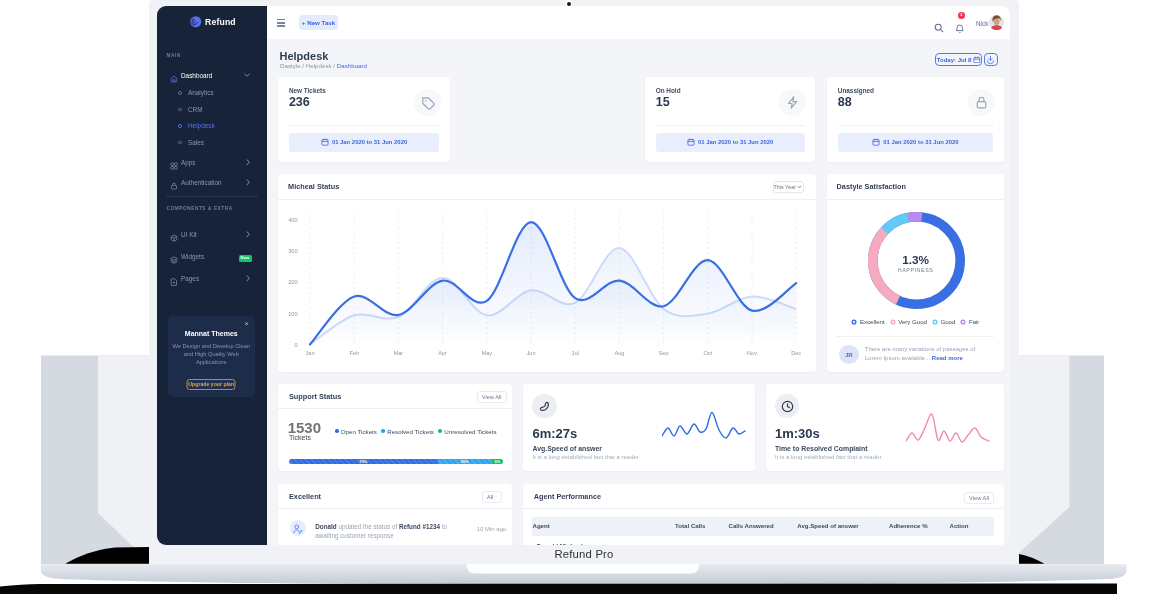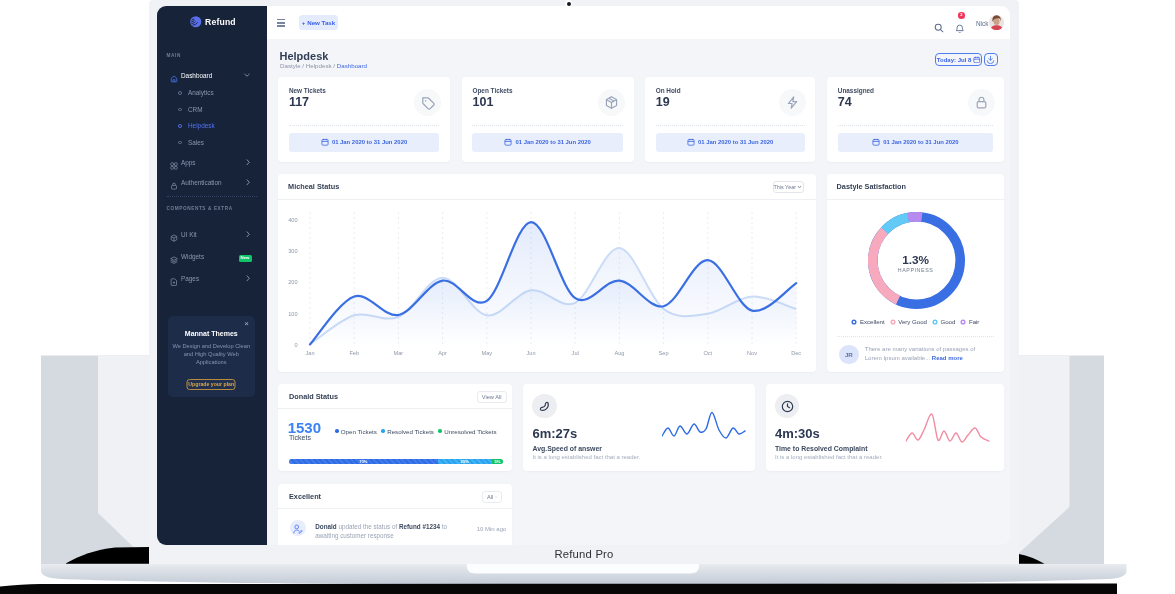--- a/index.html
+++ b/index.html
@@ -189,75 +189,56 @@
           <path d="M4.6 1.4 v2.6 M9.4 1.4 v2.6 M1.6 6 h10.8" stroke="#3a62e8" stroke-width="1.4"></path>
         </svg></div>
 <div class="abs" style="left:827.1px;top:47.1px;width:14.4px;height:13.4px;border:1px solid #4f7df0;border-radius:4px;display:flex;align-items:center;justify-content:center">
         <svg class="" width="9" height="9" viewBox="0 0 14 14" fill="none">
           <path d="M7 2 v6 M4.4 5.6 L7 8.2 9.6 5.6" stroke="#4f7df0" stroke-width="1.4" stroke-linecap="round" stroke-linejoin="round"></path>
           <path d="M2 8.4 a5 5 0 0 0 10 0" stroke="#4f7df0" stroke-width="1.4"></path>
         </svg>
       </div>
 <div class="abs card" style="left:121.5px;top:71px;width:172.1px;height:85px">
 <div class="abs clabel" style="left:10.9px;top:9.5px">New Tickets</div>
-<div class="abs cnum" style="left:10.9px;top:17.5px">117</div>
+<div class="abs cnum" style="left:10.9px;top:17.5px">236</div>
 <div class="abs icirc" style="left:136.0px;top:12.3px">
           <svg class="" width="15" height="15" viewBox="0 0 16 16" fill="none">
             <path d="M3 3 h5.2 a1.6 1.6 0 0 1 1.1 .46 l5.2 5.2 a1.6 1.6 0 0 1 0 2.26 l-3.6 3.6 a1.6 1.6 0 0 1 -2.26 0 l-5.2-5.2 A1.6 1.6 0 0 1 3 8.2 Z" stroke="#99a3ba" stroke-width="1.3"></path>
             <circle cx="6" cy="6" r="0.8" fill="#99a3ba"></circle>
           </svg>
         </div>
 <div class="abs dotsep" style="left:10.9px;top:47.8px;width:150.29999999999998px"></div>
 <div class="abs chip" style="left:10.9px;top:56px;width:150.29999999999998px;height:18.5px">
           <svg width="8" height="8" viewBox="0 0 14 14" fill="none">
             <rect x="1.6" y="2.6" width="10.8" height="10" rx="1.8" stroke="#3b66e0" stroke-width="1.4"></rect>
             <path d="M4.6 1.4 v2.6 M9.4 1.4 v2.6 M1.6 6 h10.8" stroke="#3b66e0" stroke-width="1.4"></path>
           </svg>
           <span>01 Jan 2020 to 31 Jun 2020</span>
         </div>
 </div>
-<div class="abs card" style="left:305.1px;top:71px;width:172.1px;height:85px">
-<div class="abs clabel" style="left:10.9px;top:9.5px">Open Tickets</div>
-<div class="abs cnum" style="left:10.9px;top:17.5px">101</div>
-<div class="abs icirc" style="left:136.0px;top:12.3px">
-          <svg class="" width="15" height="15" viewBox="0 0 16 16" fill="none">
-            <path d="M8 1.8 l5.4 3.1 v6.2 L8 14.2 2.6 11.1 V4.9 Z" stroke="#99a3ba" stroke-width="1.25"></path>
-            <path d="M2.8 5 L8 8 l5.2-3 M8 8 v6" stroke="#99a3ba" stroke-width="1.25"></path>
-            <path d="M5.3 3.4 l5.3 3" stroke="#99a3ba" stroke-width="1.25"></path>
-          </svg>
-        </div>
-<div class="abs dotsep" style="left:10.9px;top:47.8px;width:150.29999999999998px"></div>
-<div class="abs chip" style="left:10.9px;top:56px;width:150.29999999999998px;height:18.5px">
-          <svg width="8" height="8" viewBox="0 0 14 14" fill="none">
-            <rect x="1.6" y="2.6" width="10.8" height="10" rx="1.8" stroke="#3b66e0" stroke-width="1.4"></rect>
-            <path d="M4.6 1.4 v2.6 M9.4 1.4 v2.6 M1.6 6 h10.8" stroke="#3b66e0" stroke-width="1.4"></path>
-          </svg>
-          <span>01 Jan 2020 to 31 Jun 2020</span>
-        </div>
-</div>
 <div class="abs card" style="left:488.3px;top:71px;width:170.7px;height:85px">
 <div class="abs clabel" style="left:10.9px;top:9.5px">On Hold</div>
-<div class="abs cnum" style="left:10.9px;top:17.5px">19</div>
+<div class="abs cnum" style="left:10.9px;top:17.5px">15</div>
 <div class="abs icirc" style="left:134.6px;top:12.3px">
           <svg class="" width="15" height="15" viewBox="0 0 16 16" fill="none">
             <path d="M9.3 2 L3.6 9.1 h4 l-1 4.9 L12.4 7 h-4 Z" stroke="#99a3ba" stroke-width="1.25" stroke-linejoin="round"></path>
           </svg>
         </div>
 <div class="abs dotsep" style="left:10.9px;top:47.8px;width:148.89999999999998px"></div>
 <div class="abs chip" style="left:10.9px;top:56px;width:148.89999999999998px;height:18.5px">
           <svg width="8" height="8" viewBox="0 0 14 14" fill="none">
             <rect x="1.6" y="2.6" width="10.8" height="10" rx="1.8" stroke="#3b66e0" stroke-width="1.4"></rect>
             <path d="M4.6 1.4 v2.6 M9.4 1.4 v2.6 M1.6 6 h10.8" stroke="#3b66e0" stroke-width="1.4"></path>
           </svg>
           <span>01 Jan 2020 to 31 Jun 2020</span>
         </div>
 </div>
 <div class="abs card" style="left:670.4px;top:71px;width:177.1px;height:85px">
 <div class="abs clabel" style="left:10.9px;top:9.5px">Unassigned</div>
-<div class="abs cnum" style="left:10.9px;top:17.5px">74</div>
+<div class="abs cnum" style="left:10.9px;top:17.5px">88</div>
 <div class="abs icirc" style="left:141.0px;top:12.3px">
           <svg class="" width="15" height="15" viewBox="0 0 16 16" fill="none">
             <rect x="3.4" y="7" width="9.2" height="6.8" rx="1.6" stroke="#99a3ba" stroke-width="1.25"></rect>
             <path d="M5.4 7 V5 a2.6 2.6 0 0 1 5.2 0 v2" stroke="#99a3ba" stroke-width="1.25"></path>
           </svg>
         </div>
 <div class="abs dotsep" style="left:10.9px;top:47.8px;width:155.29999999999998px"></div>
 <div class="abs chip" style="left:10.9px;top:56px;width:155.29999999999998px;height:18.5px">
           <svg width="8" height="8" viewBox="0 0 14 14" fill="none">
             <rect x="1.6" y="2.6" width="10.8" height="10" rx="1.8" stroke="#3b66e0" stroke-width="1.4"></rect>
@@ -351,24 +332,24 @@
 </div>
 <svg class="abs" style="left:711.4px;top:205.7px" width="97" height="97" viewBox="0 0 97 97">
 <g transform="translate(48.5,48.5)">
 <circle r="43.7" fill="none" stroke="#3a6fe3" stroke-width="9.6"></circle>
 <circle r="43.7" fill="none" stroke="#f7a9bd" stroke-width="9.6" stroke-dasharray="82.9 191.7" transform="rotate(115)"></circle>
 <circle r="43.7" fill="none" stroke="#63c9f5" stroke-width="9.6" stroke-dasharray="27.6 247" transform="rotate(223)"></circle>
 <circle r="43.7" fill="none" stroke="#b78af0" stroke-width="9.6" stroke-dasharray="13.8 260.8" transform="rotate(259)"></circle>
 </g>
 </svg>
 <div class="abs card" style="left:121.5px;top:377.8px;width:233.9px;height:87.2px">
-<div class="abs ctitle" style="left:11px;top:8.2px">Donald Status</div>
+<div class="abs ctitle" style="left:11px;top:8.2px">Support Status</div>
 <div class="abs viewall" style="left:198.7px;top:6.899999999999977px">View All</div>
 <div class="abs" style="left:0;top:24px;width:100%;border-top:1px solid #eef0f4"></div>
-<div class="abs" style="left:9.7px;top:35.19999999999999px;font-size:15px;font-weight:bold;color:#3b82f6">1530</div>
+<div class="abs" style="left:9.7px;top:35.19999999999999px;font-size:15px;font-weight:bold;color:#737373">1530</div>
 <div class="abs" style="left:11px;top:50.69999999999999px;font-size:7px;color:#3c495f">Tickets</div>
 <div class="abs" style="left:57px;top:43.89999999999998px;display:flex;align-items:center;font-size:6.2px;color:#3c495f">
 <span class="ldot" style="background:#2e6be6"></span>
           <span style="margin-right:4.5px">Open Tickets</span>
 <span class="ldot" style="background:#27a3ef"></span>
           <span style="margin-right:4.5px">Resolved Tickets</span>
 <span class="ldot" style="background:#10c469"></span>
           <span>Unresolved Tickets</span>
 </div>
 <div class="abs pbar" style="left:10.7px;top:75.39999999999998px;width:214.8px;height:4.6px">
@@ -396,21 +377,21 @@
           <path d="M662.0,436.0 C663.0,434.7 666.0,428.0 668.0,428.0 C670.0,428.0 672.0,436.3 674.0,436.0 C676.0,435.7 677.8,426.3 680.0,426.0 C682.2,425.7 684.7,434.3 687.0,434.0 C689.3,433.7 691.8,424.3 694.0,424.0 C696.2,423.7 698.0,431.2 700.0,432.0 C702.0,432.8 704.0,432.2 706.0,429.0 C708.0,425.8 709.8,412.3 712.0,412.5 C714.2,412.7 716.7,425.8 719.0,430.0 C721.3,434.2 723.7,438.3 726.0,438.0 C728.3,437.7 730.8,428.7 733.0,428.0 C735.2,427.3 737.0,433.5 739.0,434.0 C741.0,434.5 744.0,431.5 745.0,431.0 " fill="none" stroke="#2e6be6" stroke-width="1.4" stroke-linecap="round"></path>
         </svg>
 </div>
 <div class="abs card" style="left:609.1px;top:377.8px;width:238.4px;height:87.2px">
 <div class="abs icirc2" style="left:9.4px;top:10.2px">
           <svg class="" width="13" height="13" viewBox="0 0 14 14" fill="none">
             <circle cx="7" cy="7" r="5.6" stroke="#2e3a4f" stroke-width="1.3"></circle>
             <path d="M7 4.2 V7 l2.2 1.3" stroke="#2e3a4f" stroke-width="1.3" stroke-linecap="round"></path>
           </svg>
         </div>
-<div class="abs bignum" style="left:9.4px;top:42.69999999999999px">4m:30s</div>
+<div class="abs bignum" style="left:9.4px;top:42.69999999999999px">1m:30s</div>
 <div class="abs subt" style="left:9.4px;top:61.0px">Time to Resolved Complaint</div>
 <div class="abs desc" style="left:9.4px;top:70.5px">It is a long established fact that a reader.</div>
 <svg class="abs" style="left:140.39999999999998px;top:26.19999999999999px" width="86" height="38" viewBox="906 410 86 38">
           <path d="M906.0,441.0 C907.0,439.7 910.0,433.2 912.0,433.0 C914.0,432.8 916.0,440.5 918.0,440.0 C920.0,439.5 921.7,434.3 924.0,430.0 C926.3,425.7 929.6,412.5 931.9,414.2 C934.2,415.9 936.0,437.2 938.0,440.0 C940.0,442.8 942.0,430.8 944.0,431.0 C946.0,431.2 948.0,440.7 950.0,441.0 C952.0,441.3 954.0,432.8 956.0,433.0 C958.0,433.2 960.0,441.7 962.0,442.0 C964.0,442.3 965.8,437.3 968.0,435.0 C970.2,432.7 972.8,427.7 975.0,428.0 C977.2,428.3 978.7,434.8 981.0,437.0 C983.3,439.2 987.7,440.3 989.0,441.0 " fill="none" stroke="#f28ba2" stroke-width="1.4" stroke-linecap="round"></path>
         </svg>
 </div>
 <div class="abs card" style="left:121.5px;top:477.5px;width:233.9px;height:80px">
 <div class="abs ctitle" style="left:11px;top:8.2px">Excellent</div>
 <div class="abs viewall" style="left:204px;top:7.5px;width:20px">All&nbsp;<svg width="5" height="4" viewBox="0 0 6 4">
             <path d="M1 .8 L3 3 5 .8" stroke="#6e7a90" fill="none" stroke-width="1"></path>
@@ -419,13 +400,26 @@
 <div class="abs" style="left:11.699999999999989px;top:36.39999999999998px;width:16.4px;height:16.4px;border-radius:50%;background:#e7edfc;display:flex;align-items:center;justify-content:center">
           <svg class="" width="11" height="11" viewBox="0 0 14 14" fill="none">
             <circle cx="6" cy="5" r="2.4" stroke="#4d79f6" stroke-width="1.1"></circle>
             <path d="M2.2 12.6 c.4-2.4 1.9-3.6 3.8-3.6 1 0 1.9 .3 2.6 .9" stroke="#4d79f6" stroke-width="1.1" stroke-linecap="round"></path>
             <path d="M9.2 11.9 l2.8-2.8 1 1-2.8 2.8-1.2 .2 Z" stroke="#4d79f6" stroke-width="1"></path>
           </svg>
         </div>
 <div class="abs" style="left:37.30000000000001px;top:38.200000000000045px;width:140px;font-size:6.3px;line-height:9.3px;color:#9aa4b5;white-space:nowrap"><b class="dk">Donald</b> updated the status of <b class="dk">Refund #1234</b> to<br>awaiting customer response</div>
 <div class="abs" style="left:198.7px;top:42.5px;font-size:6px;color:#9aa4b5">10 Min ago</div>
 </div>
+<div class="abs card" style="left:366.6px;top:477.5px;width:480.9px;height:80px">
+<div class="abs ctitle" style="left:10.6px;top:8.2px">Agent Performance</div>
+<div class="abs viewall" style="left:441.0px;top:8px">View All</div>
+<div class="abs" style="left:0;top:24.8px;width:100%;border-top:1px solid #eef0f4"></div>
+<div class="abs" style="left:9.4px;top:33.200000000000045px;width:461.8px;height:19.6px;background:#eef1f6;border-radius:2px"></div>
+<div class="abs thead" style="left:9.399999999999977px;top:38.799999999999955px">Agent</div>
+<div class="abs thead" style="left:152.0px;top:38.799999999999955px">Total Calls</div>
+<div class="abs thead" style="left:205.39999999999998px;top:38.799999999999955px">Calls Answered</div>
+<div class="abs thead" style="left:274.19999999999993px;top:38.799999999999955px">Avg.Speed of answer</div>
+<div class="abs thead" style="left:365.9px;top:38.799999999999955px">Adherence %</div>
+<div class="abs thead" style="left:426.4px;top:38.799999999999955px">Action</div>
+<div class="abs" style="left:13.600000000000023px;top:59.10000000000002px;font-size:6.3px;font-weight:bold;color:#3c495f">Donald Micheal</div>
+</div>
 </div>
 </div>
 </body></html>

